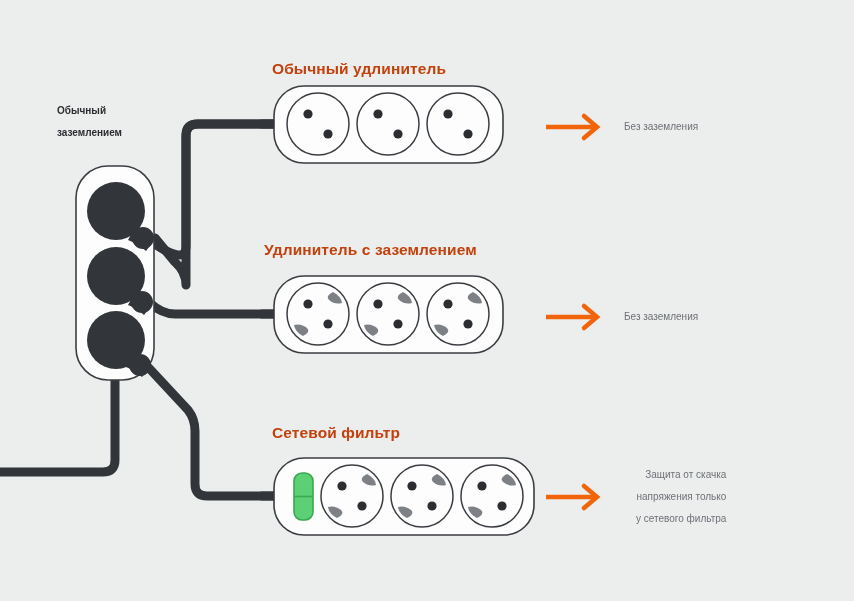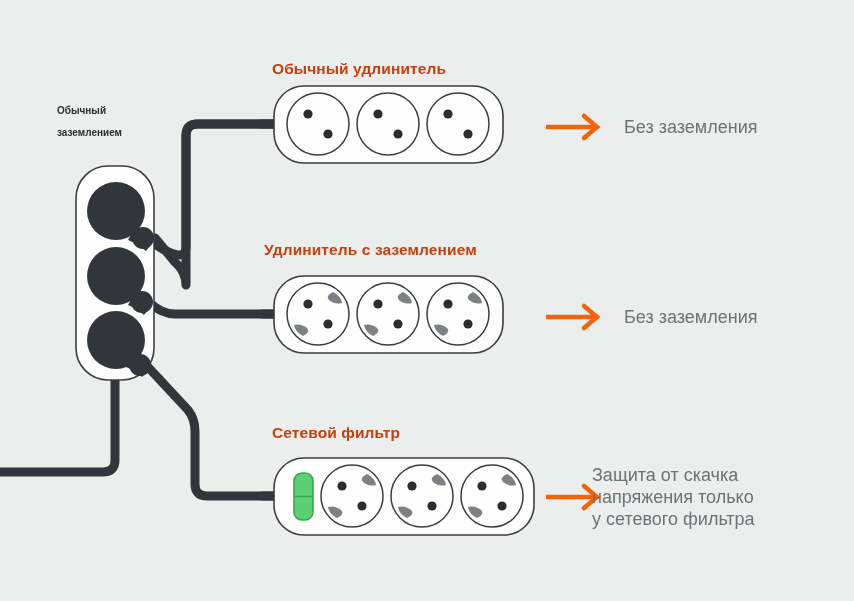--- a/index.html
+++ b/index.html
@@ -34,21 +34,21 @@
     color: #2b2d31;
     font-weight: bold;
     font-size: 10px;
     line-height: 22px;
     margin-left: 17px;
   }
   .note-text {
     position: absolute;
     color: #6e7176;
     font-weight: normal;
-    font-size: 18px;
+    font-size: 10px;
     line-height: 22px;
     white-space: pre-line;
   }
   svg.layer {
     position: absolute;
     left: 0;
     top: 0;
     width: 854px;
     height: 601px;
     overflow: visible;
@@ -165,17 +165,17 @@
   <div class="label-text" style="left:272px; top:60px;">Обычный удлинитель</div>
 
   <div class="label-text" style="left:264px; top:241px;">Удлинитель с заземлением</div>
 
   <div class="label-text" style="left:272px; top:424px;">Сетевой фильтр</div>
 
   <div class="note-text" style="left:624px; top:116px;">Без заземления</div>
 
   <div class="note-text" style="left:624px; top:306px;">Без заземления</div>
 
-  <div class="note-text" style="left:592px; top:464px;">Защита от скачка
+  <div class="note-text" style="left:636px; top:464px;text-align:right;">Защита от скачка
 напряжения только
 у сетевого фильтра</div>
 
 </div>
 
 </body></html>

